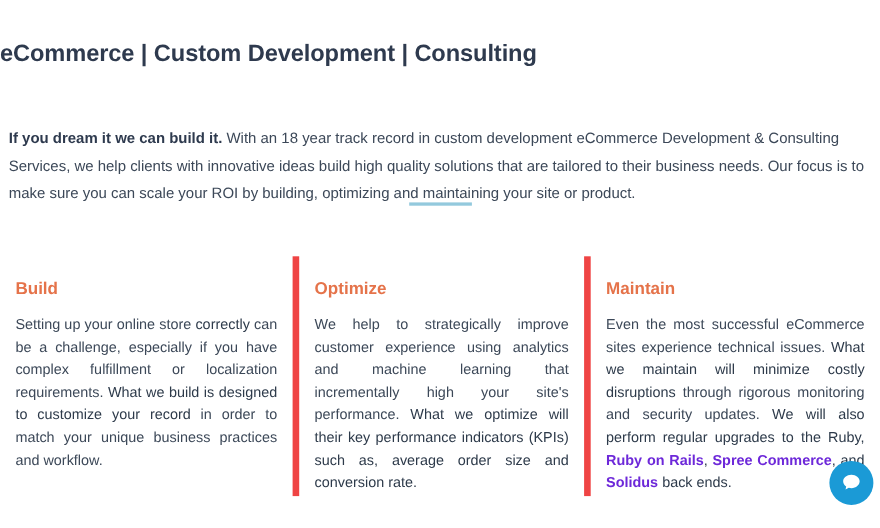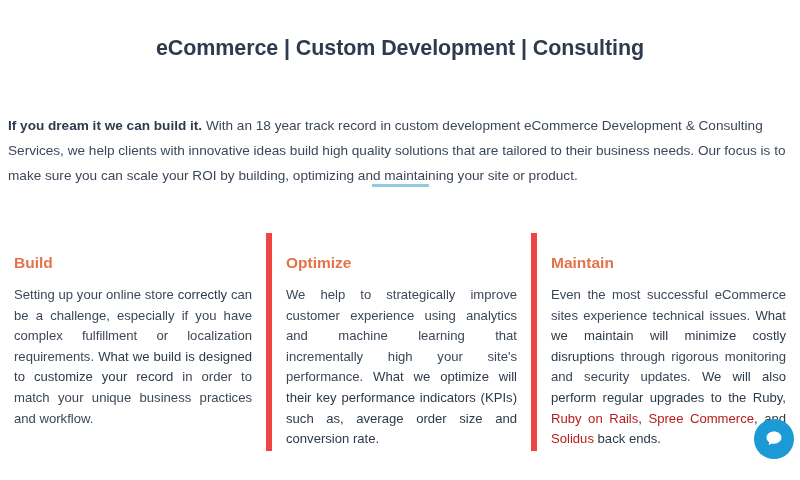--- a/index.html
+++ b/index.html
@@ -18,21 +18,21 @@
     height: 480px;
     background: #ffffff;
   }
 
   
   .page-title {
     position: absolute;
     left: 0;
     top: 22px;
     width: 800px;
-    text-align: center;
+    text-align: left;
     font-size: 21.5px;
     font-weight: bold;
     color: #2e3a4e;
     letter-spacing: -0.1px;
   }
 
   
   .intro {
     position: absolute;
     left: 8px;
@@ -84,23 +84,23 @@
   }
   .col-body {
     margin-top: 12px;
     font-size: 13.1px;
     line-height: 20.6px;
     color: #3c4858;
     text-align: justify;
   }
   .col-body b { font-weight: normal; color: #2d3a4a; }
   .col-body a {
-    color: #b91c1c;
+    color: #6d28d9;
     text-decoration: none;
-    font-weight: normal;
+    font-weight: bold;
   }
 
   
   .chat-widget {
     position: absolute;
     right: 6px;
     top: 419px;
     width: 40px;
     height: 40px;
     border-radius: 50%;

